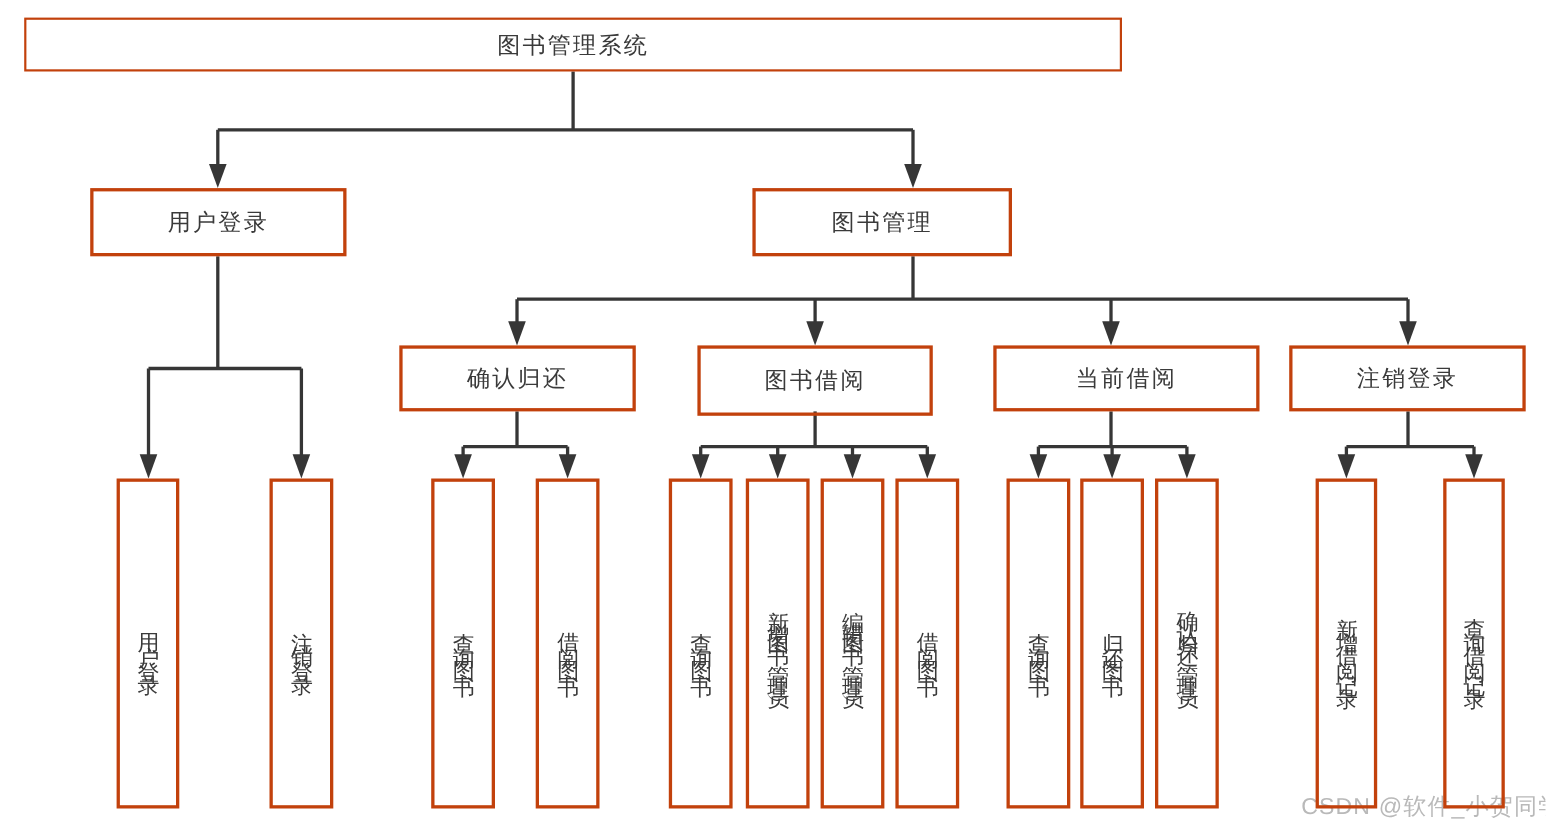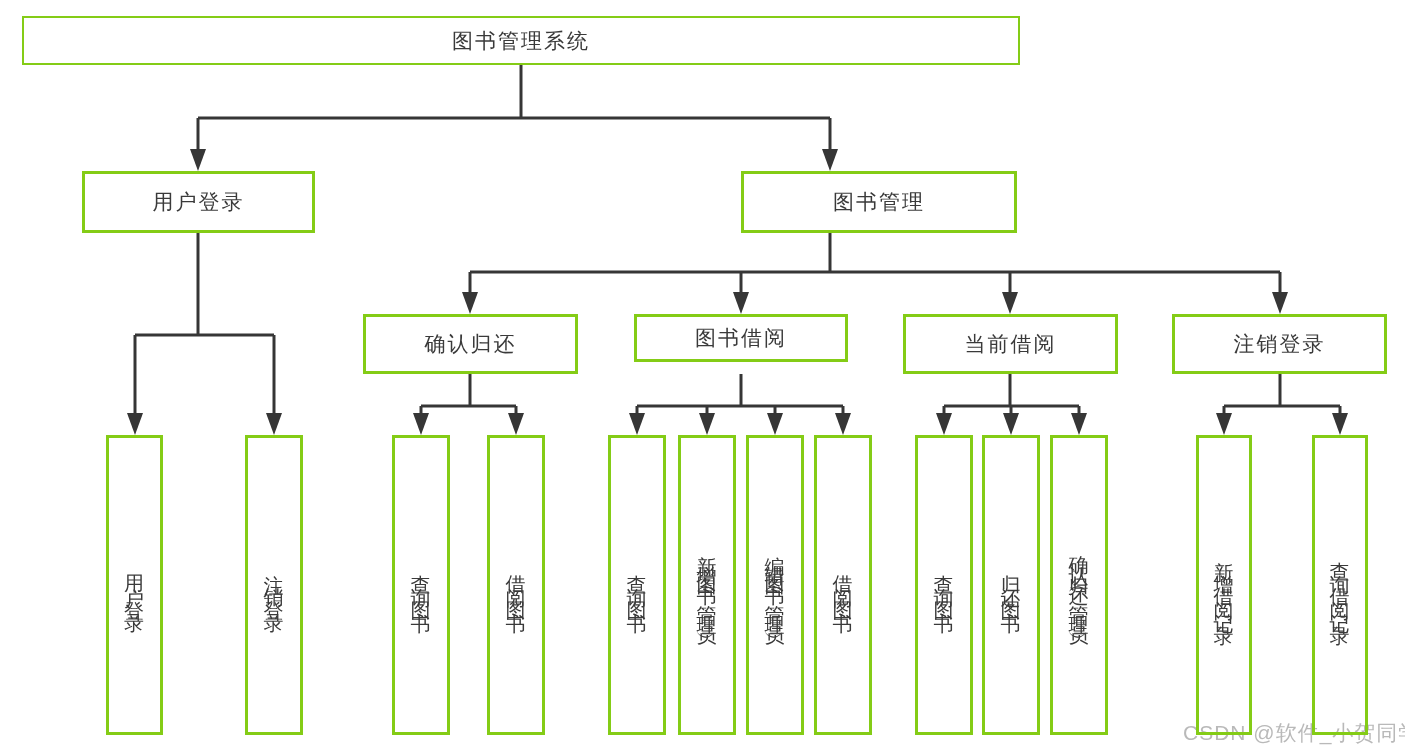--- a/index.html
+++ b/index.html
@@ -15,21 +15,21 @@
     background: #ffffff;
   }
   svg.connectors {
     position: absolute; left: 0; top: 0;
     width: 1405px; height: 747px;
     z-index: 1;
   }
   .box {
     position: absolute;
     box-sizing: border-box;
-    border: 3px solid #84cc16;
+    border: 3px solid #c2410c;
     background: transparent;
     display: flex;
     align-items: center;
     justify-content: center;
     color: #3a3a3a;
     z-index: 2;
   }
   .box.root { border-width: 2px; }
   .hlabel {
     font-size: 21px;
@@ -132,31 +132,31 @@
 
   <div class="watermark">CSDN @软件_小贺同学</div>
 
   <div class="box root" style="left:22px; top:16px; width:998px; height:49px;">
     <span class="hlabel">图书管理系统</span>
   </div>
 
   <div class="box" style="left:82px; top:171px; width:233px; height:62px;">
     <span class="hlabel">用户登录</span>
   </div>
-  <div class="box" style="left:741px; top:171px; width:276px; height:62px;">
+  <div class="box" style="left:684px; top:171px; width:236px; height:62px;">
     <span class="hlabel">图书管理</span>
   </div>
 
   <div class="box" style="left:363px; top:314px; width:215px; height:60px;">
     <span class="hlabel">确认归还</span>
   </div>
-  <div class="box" style="left:634px; top:314px; width:214px; height:48px;">
+  <div class="box" style="left:634px; top:314px; width:214px; height:64px;">
     <span class="hlabel">图书借阅</span>
   </div>
-  <div class="box" style="left:903px; top:314px; width:215px; height:60px;">
+  <div class="box" style="left:903px; top:314px; width:242px; height:60px;">
     <span class="hlabel">当前借阅</span>
   </div>
   <div class="box" style="left:1172px; top:314px; width:215px; height:60px;">
     <span class="hlabel">注销登录</span>
   </div>
 
   <div class="box" style="left:106px; top:435px; width:57px; height:300px;">
     <span class="vlabel">用户登录</span>
   </div>
   <div class="box" style="left:245px; top:435px; width:58px; height:300px;">

